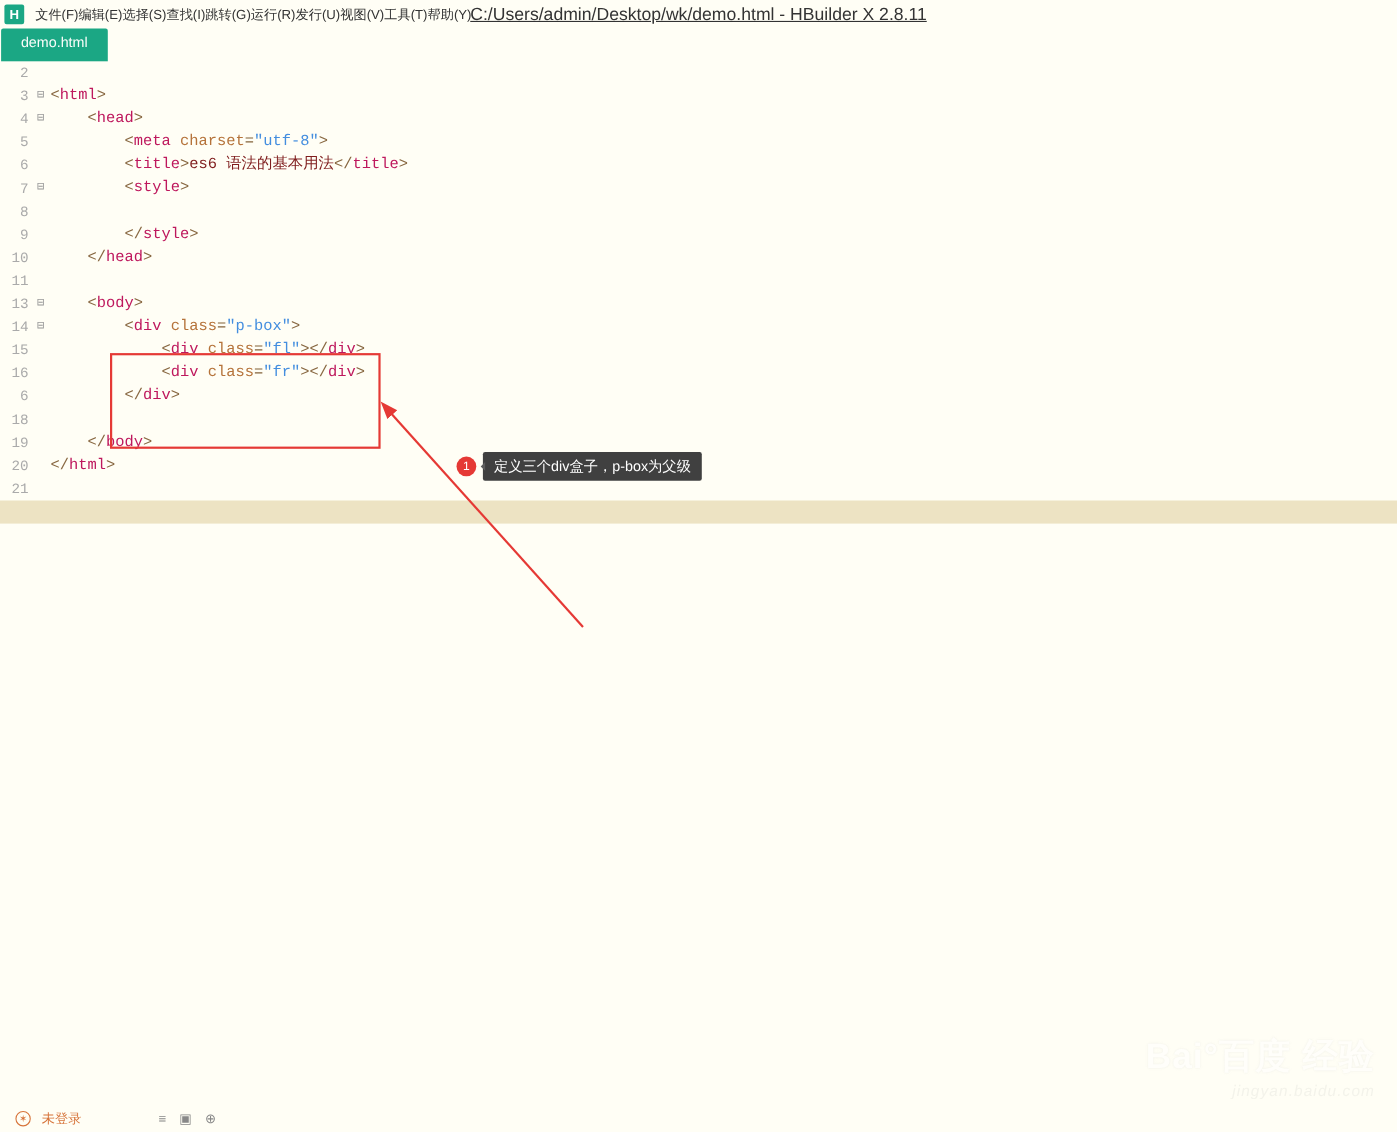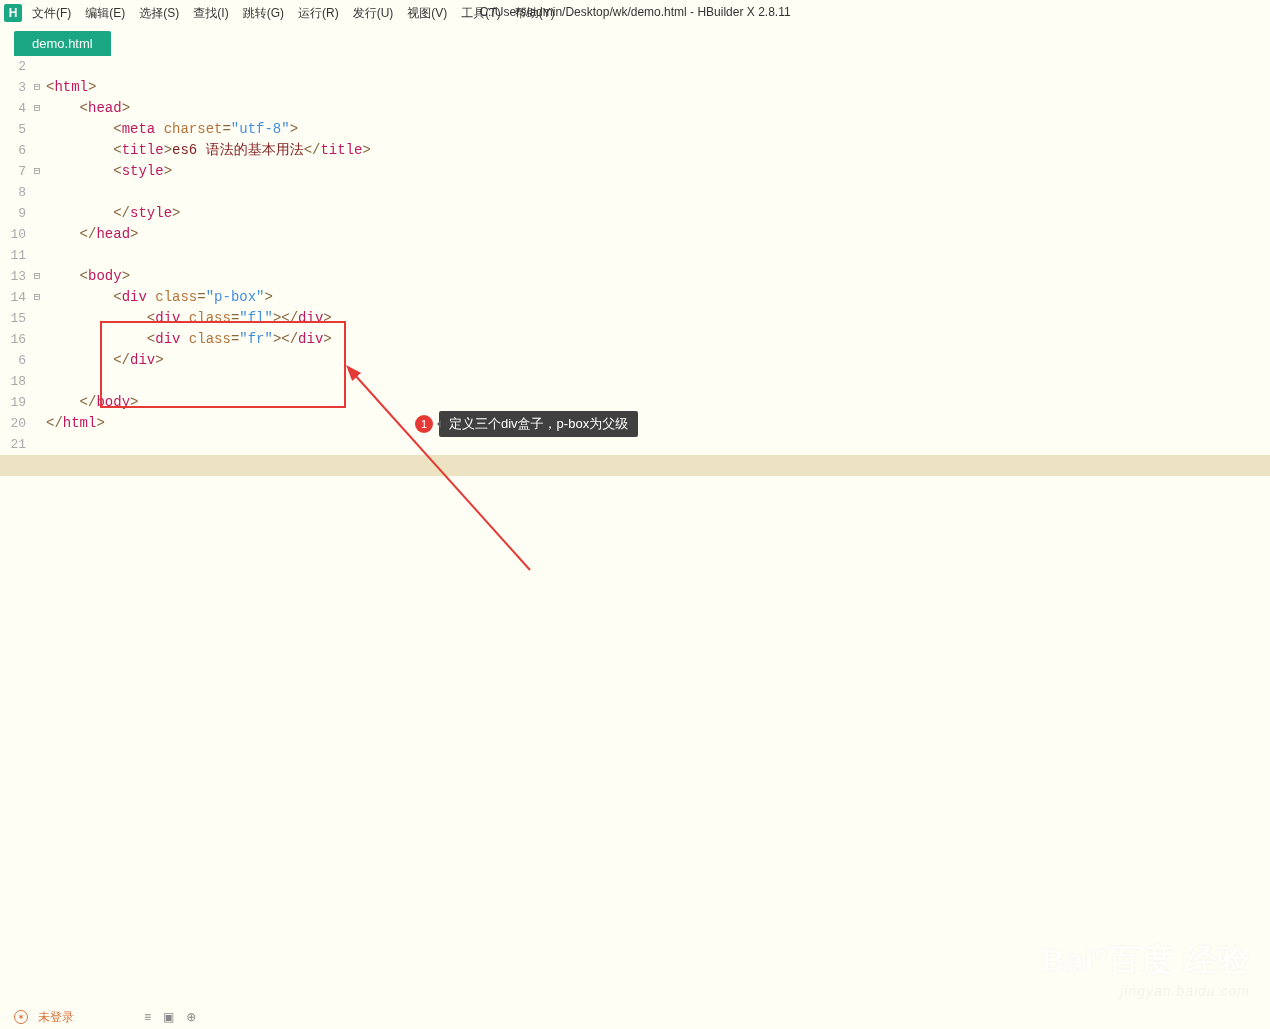--- a/index.html
+++ b/index.html
@@ -1,22 +1,22 @@
 <!DOCTYPE html>
 <html><head>
 <meta charset="utf-8">
 <style>
 * { margin: 0; padding: 0; box-sizing: border-box; }
 body { font-family: "Microsoft YaHei", Arial, sans-serif; font-size: 13px; background: #fffef5; overflow: hidden; width: 1270px; height: 1029px; position: relative; }
 .menubar { height: 26px; background: #fffef5; display: flex; align-items: center; padding: 0 4px; }
 .logo { width: 18px; height: 18px; background: #1ba784; color: #fff; font-weight: bold; font-size: 12px; display: flex; align-items: center; justify-content: center; border-radius: 2px; margin-right: 10px; }
-.menu-items { display: flex; gap: 14px; }
+.menu-items { display: flex; }
 .menu-item { color: #333; cursor: pointer; font-size: 12px; }
-.title-path { position: absolute; left: 50%; transform: translateX(-50%); top: 5px; color: #333; font-size: 12px; }
-.tabbar { height: 30px; background: #fffef5; display: flex; align-items: flex-end; padding-left: 14px; }
+.title-path { position: absolute; left: 50%; transform: translateX(-50%); top: 5px; color: #333; font-size: 16px; text-decoration: underline; }
+.tabbar { height: 30px; background: #fffef5; display: flex; padding-left: 1px; }
 .tab { background: #1ba784; color: #fafdfa; padding: 5px 18px 5px 18px; font-size: 13px; border-radius: 2px 2px 0 0; }
 .editor { position: relative; background: #fffef5; font-family: Consolas, "Courier New", monospace; font-size: 14px; line-height: 21px; }
 .line { display: flex; height: 21px; align-items: center; }
 .gutter { width: 30px; text-align: right; color: #aaa; font-size: 13px; padding-right: 4px; user-select: none; flex-shrink: 0; }
 .fold { width: 14px; text-align: center; color: #999; font-size: 11px; user-select: none; flex-shrink: 0; }
 .code { white-space: pre; padding-left: 2px; }
 .c-punct { color: #87663f; }
 .c-tag { color: #be185d; }
 .c-attr { color: #b5733a; }
 .c-str { color: #448edf; }

